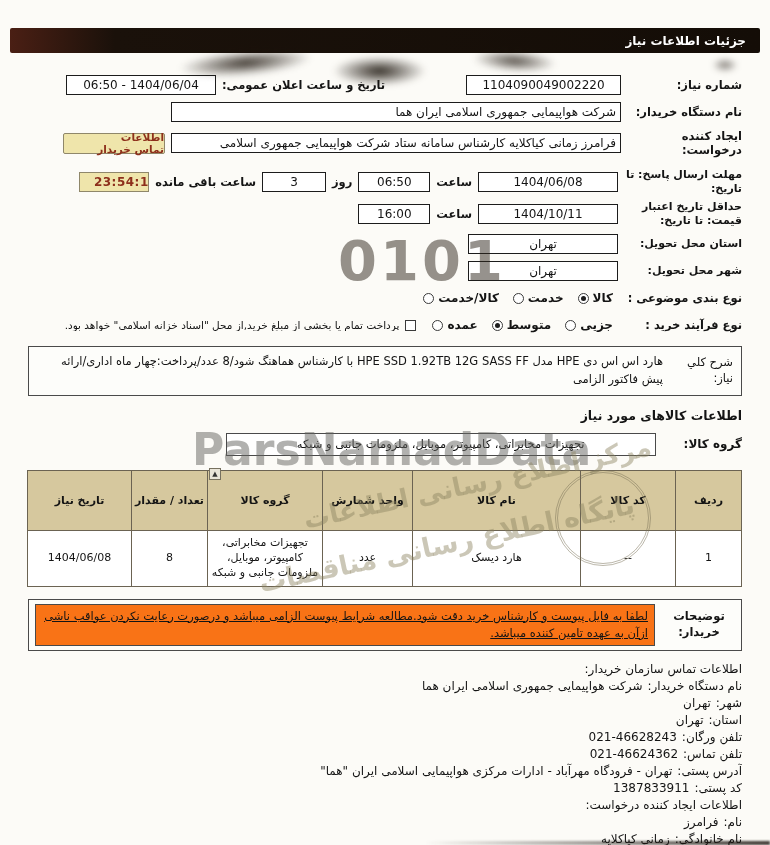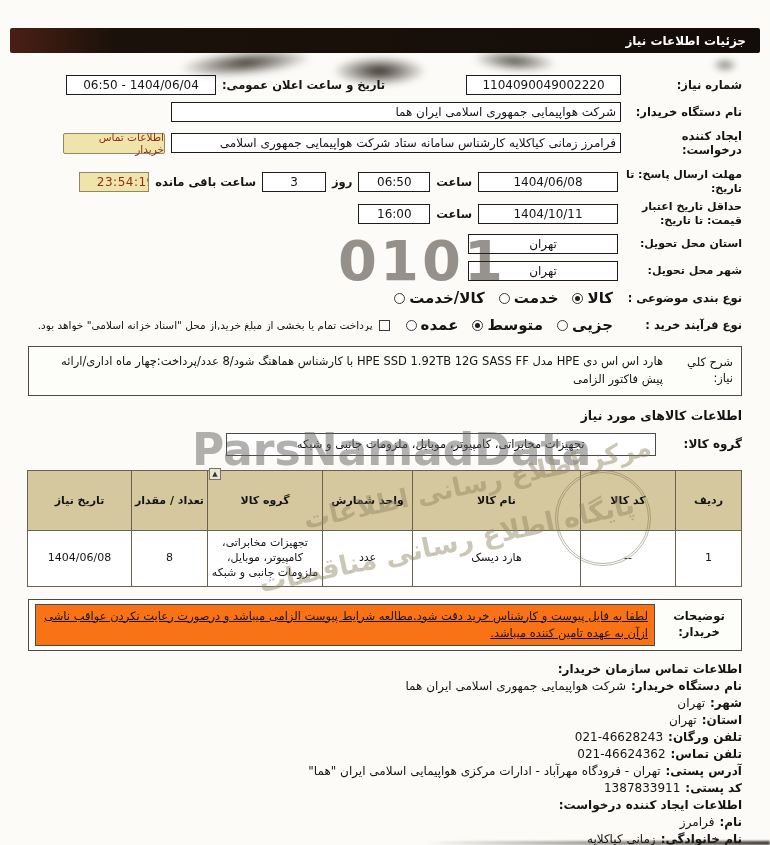--- a/index.html
+++ b/index.html
@@ -44,31 +44,31 @@
   .lbl2 { width:118px; flex:0 0 118px; font-weight:bold; font-size:11px; line-height:1.3; }
   .inp {
     background:#fff; border:1px solid #1c1c1c; height:20px; font-size:12px;
     display:flex; align-items:center; justify-content:center; padding:0 4px; overflow:hidden;
   }
   .inp.start { justify-content:flex-start; white-space:nowrap; }
   .w150{width:150px;flex:0 0 150px;} .w155{width:155px;flex:0 0 155px;}
   .w450{width:450px;flex:0 0 450px;} .w140{width:140px;flex:0 0 140px;}
   .w72{width:72px;flex:0 0 72px;} .w64{width:64px;flex:0 0 64px;} .w70{width:70px;flex:0 0 70px;}
   .spacer{flex:1;}
-  .hl { background:#efe5ab; border:1px solid #8f876a; color:#8d2f1b; font-weight:normal;padding-left:27px; }
+  .hl { background:#efe5ab; border:1px solid #8f876a; color:#8d2f1b; font-weight:bold;padding-left:27px; }
   .btn { width:102px; flex:0 0 102px; height:21px; font-size:10.5px; display:flex; align-items:center; justify-content:center; border-radius:2px; cursor:pointer; }
   .timer { letter-spacing:.5px; font-size:12px; }
 
   .r1{margin-bottom:7px; padding-left:38px;}
   .r2{margin-bottom:7px;} .r3{margin-bottom:9px;}
   .r4{margin-bottom:0; height:32px;} .r5{margin-bottom:4px; height:32px;}
   .r6{margin-bottom:7px;} .r7{margin-bottom:8px;}
   .r8{margin-bottom:9px; height:18px;} .r9{margin-bottom:12px; height:18px;}
 
-  .opt { display:flex; align-items:center; gap:4px; margin-right:8px; font-size:15px; font-weight:bold; cursor:pointer;text-align:center; }
+  .opt { display:flex; align-items:center; gap:4px; margin-right:8px; font-size:12px; font-weight:bold; cursor:pointer;text-align:center; }
   .radio { width:11px; height:11px; border:1px solid #3a3a3a; border-radius:50%; background:#fff; position:relative; flex:0 0 11px; }
   .radio.sel::after { content:""; position:absolute; inset:2px; border-radius:50%; background:#1d1d1d; }
   .chk { width:11px; height:11px; border:1px solid #3a3a3a; background:#fff; flex:0 0 11px; margin-right:10px; }
   .chk-text { font-size:10.5px; white-space:nowrap; overflow:hidden; }
 
   .descbox { border:1px solid #4a4a4a; min-height:50px; display:flex; align-items:center; gap:8px; padding:4px 8px; margin-bottom:12px; background:#fdfdfa; }
   .descbox .dlbl { width:62px; flex:0 0 62px; font-weight:normal; font-size:11.5px; line-height:1.35; }
   .descbox .dtxt { flex:1; font-size:11.5px; line-height:1.55; text-align:right; }
 
   .section-title { font-weight:bold; font-size:12.5px; margin-bottom:6px; height:18px; }
@@ -80,21 +80,21 @@
   table.goods { width:100%; border-collapse:collapse; table-layout:fixed; margin-bottom:12px; background:#fff; }
   table.goods th { background:#d6c89e; border:1px solid #6b6352; font-size:11px; font-weight:bold; padding:23px 2px; white-space:nowrap; overflow:hidden; }
   table.goods td { border:1px solid #6b6352; font-size:11px; padding:5px 3px; text-align:center; vertical-align:middle; line-height:1.35; }
 
   .notesbox { border:1px solid #4a4a4a; display:flex; gap:8px; padding:4px 6px; margin-bottom:10px; min-height:46px; align-items:center; background:#fdfdfa; }
   .notesbox .nlbl { width:72px; flex:0 0 72px; font-weight:bold; font-size:11.5px; line-height:1.35;text-align:center; }
   .notesbox .ntxt { flex:1; border:1px solid #4a4a4a; background:#f97316; font-size:11.5px; line-height:1.5; padding:3px 6px; text-align:right;text-decoration:underline; }
 
   .contact { font-size:12px; line-height:17px; }
   .cline { display:flex; gap:5px; align-items:baseline; white-space:nowrap; overflow:hidden; }
-  .clbl { font-weight:bold; }
+  .clbl { font-weight:normal; }
 
   .scrollup { position:absolute; left:209px; top:468px; width:12px; height:12px; background:#e9e5d9; border:1px solid #77715f;
     display:flex; align-items:center; justify-content:center; font-size:7px; color:#333; z-index:2; cursor:pointer; }
 </style>
 </head>
 <body>
 
 <div class="page">
 
   <div class="smudge s1"></div>

